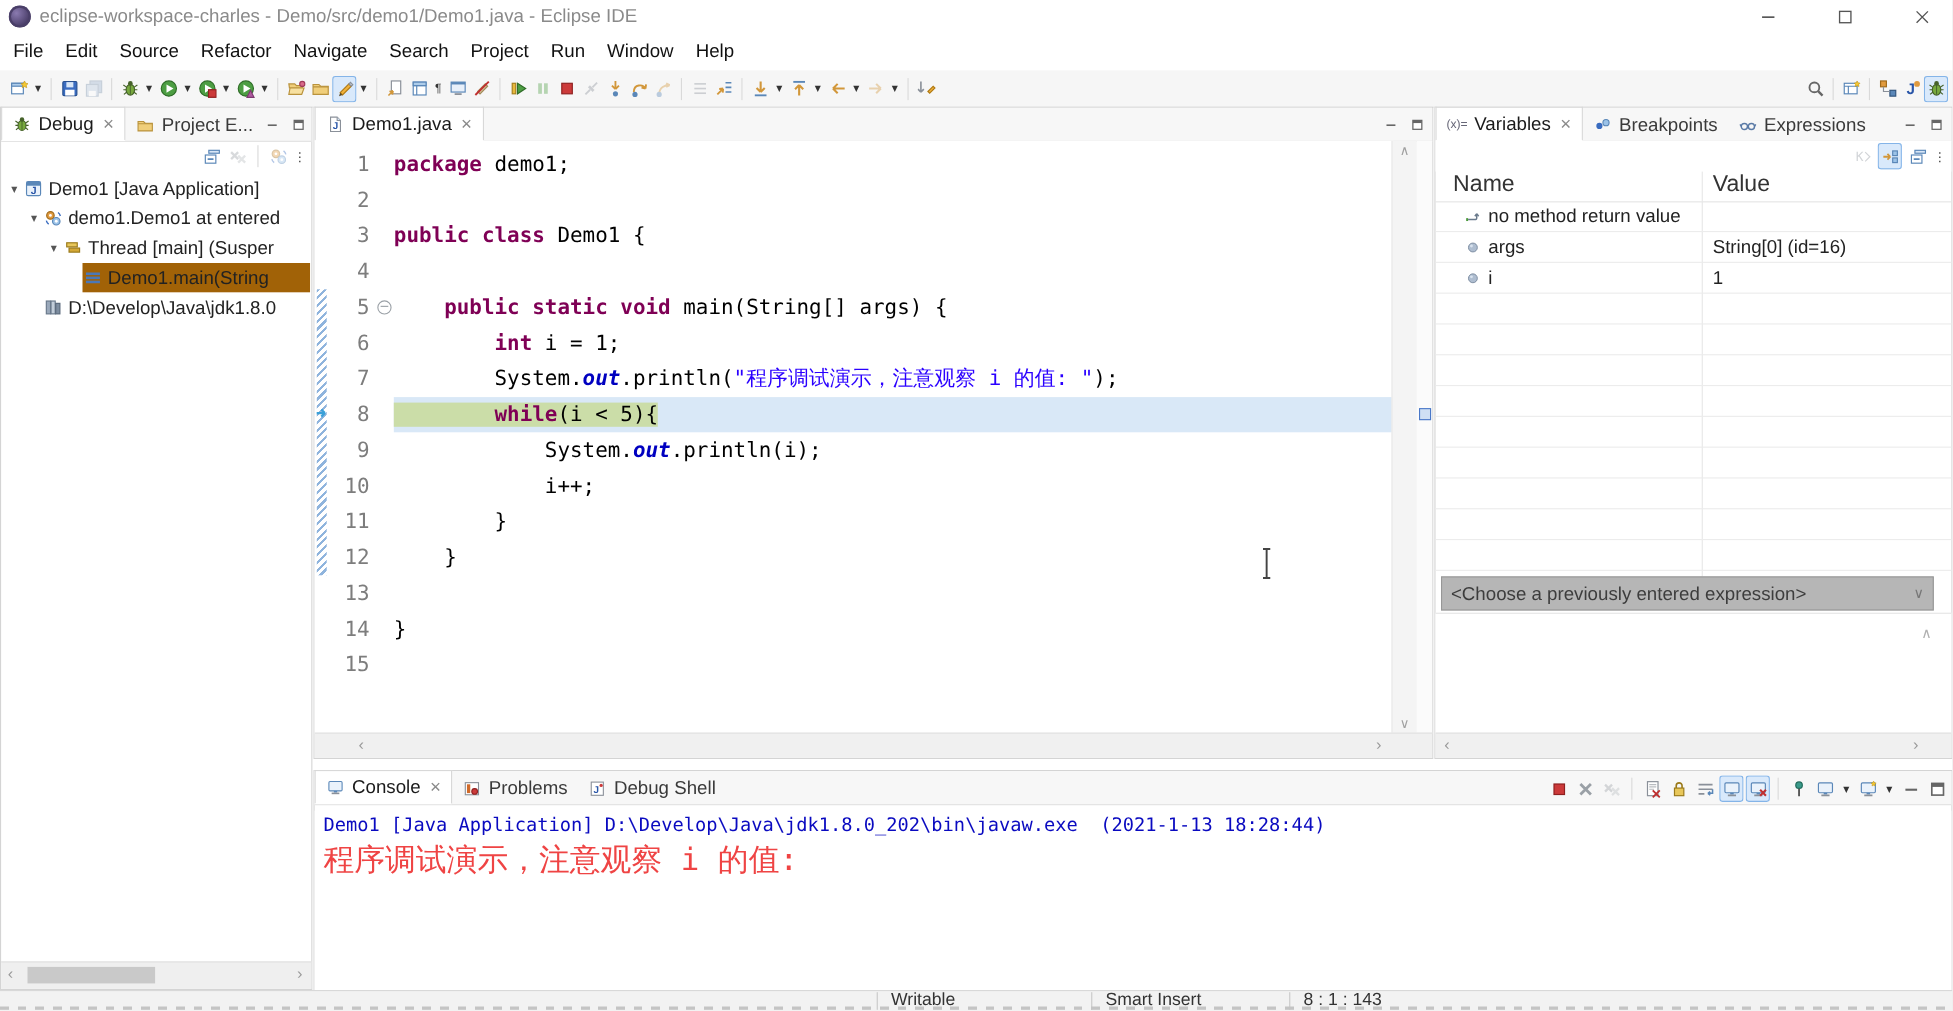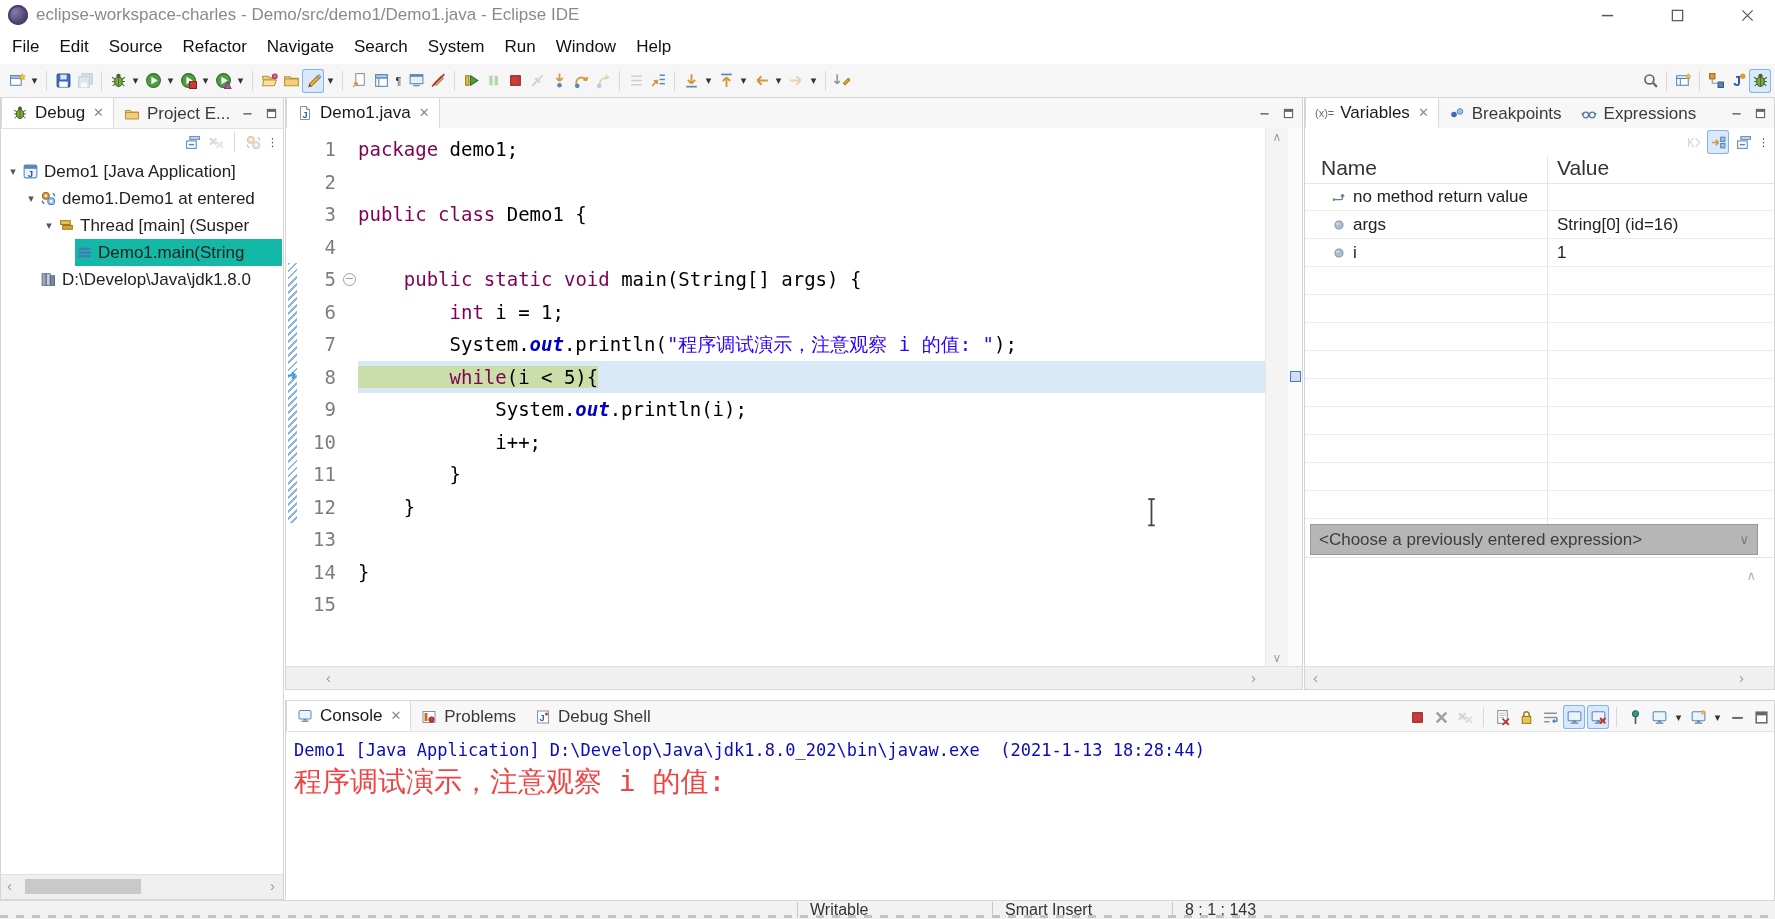--- a/index.html
+++ b/index.html
@@ -37,35 +37,35 @@
   .vtab.active{background:#fff;border:1px solid #d8d8d8;border-bottom:1px solid #fff;color:#1a1a1a;}
   .tabclose{font-size:13px;color:#8a8a8a;margin-left:2px;}
   .winbtns{margin-left:auto;display:flex;align-items:center;gap:8px;padding-right:6px;height:100%;}
   .winbtns .icn{width:16px;height:16px;} .winbtns .icn svg{width:13px;height:13px;}
   .minitb{display:flex;align-items:center;justify-content:flex-end;gap:2px;padding-right:4px;}
   
   #debugtree{position:absolute;left:0;top:60px;right:1px;}
   .trow{display:flex;align-items:center;height:27px;font-size:17px;white-space:nowrap;overflow:hidden;}
   .twist{width:16px;font-size:11px;color:#555;text-align:center;flex:0 0 auto;}
   .tsel{display:flex;align-items:center;gap:5px;flex:1;height:100%;overflow:hidden;}
-  .tsel.selected{background:#14b8a6;}
+  .tsel.selected{background:#a16207;}
   .trow .icn{width:18px;height:18px;}
   #lefthscroll{position:absolute;left:0;bottom:0;right:0;height:24px;background:#efefef;border-top:1px solid #e0e0e0;}
   .sarrow{position:absolute;color:#9a9a9a;font-size:15px;top:2px;}
   .thumb{position:absolute;left:24px;top:4px;width:116px;height:15px;background:#c9c9c9;}
   
   #edcontent{position:absolute;left:0;top:30px;width:981px;bottom:22px;background:#fff;overflow:hidden;}
   #codelines{position:relative;padding-top:5px;}
   .cline{display:flex;height:32.5px;line-height:32.5px;margin-left:14px;font-family:"DejaVu Sans Mono",monospace;font-size:19px;}
   .ln{width:36px;text-align:right;padding-right:5px;color:#7d7d7d;flex:0 0 auto;}
   .fold{width:17px;flex:0 0 auto;position:relative;}
   .fm{position:absolute;left:2px;top:10px;width:11px;height:11px;border:1px solid #9aa0a6;border-radius:50%;background:#fff;}
   .fm::after{content:"";position:absolute;left:2px;right:2px;top:4px;border-top:1px solid #9aa0a6;}
   .ctext{white-space:pre;flex:1;}
-  .k{color:#7f0055;font-weight:normal;} .s{color:#2a00ff;} .f{color:#0000c0;font-style:italic;font-weight:bold;} .p{color:#000;}
+  .k{color:#7f0055;font-weight:bold;} .s{color:#2a00ff;} .f{color:#0000c0;font-style:italic;font-weight:bold;} .p{color:#000;}
   .curblue{background:#d9e8f7;} .curgreen{background:#cbdda8;white-space:pre;}
   #hatch{position:absolute;left:2px;top:135px;width:9px;height:260px;
          background:repeating-linear-gradient(135deg,#8fb4dd 0 2px,#ffffff 2px 5px);}
   #iparrow{position:absolute;left:0;top:240px;width:15px;height:16px;}
   #edvscroll{position:absolute;right:14px;top:30px;bottom:22px;width:22px;background:#f4f4f4;border-left:1px solid #e8e8e8;}
   #edvscroll .up{position:absolute;top:2px;left:0;right:0;text-align:center;color:#a0a0a0;font-size:12px;}
   #edvscroll .dn{position:absolute;bottom:2px;left:0;right:0;text-align:center;color:#a0a0a0;font-size:12px;}
   #oruler{position:absolute;right:0;top:30px;bottom:22px;width:14px;background:#fbfbfb;}
   #omark{position:absolute;left:2px;top:243px;width:9px;height:9px;border:1px solid #4a78c8;background:#cfe0f4;}
   .hscroll{position:absolute;left:0;right:0;bottom:0;height:22px;background:#f0f0f0;border-top:1px solid #e0e0e0;}
@@ -122,21 +122,21 @@
       </div>
   </div>
 
   <div id="menubar">
       <span class="menuitem">File</span>
       <span class="menuitem">Edit</span>
       <span class="menuitem">Source</span>
       <span class="menuitem">Refactor</span>
       <span class="menuitem">Navigate</span>
       <span class="menuitem">Search</span>
-      <span class="menuitem">System</span>
+      <span class="menuitem">Project</span>
       <span class="menuitem">Run</span>
       <span class="menuitem">Window</span>
       <span class="menuitem">Help</span>
     </div>
 
   <div id="toolbar">
       <span class="icn">
         <svg viewBox="0 0 16 16">
           <rect x="1.5" y="3.5" width="10" height="9" fill="#fff" stroke="#5a87b8"></rect>
           <rect x="1.5" y="3.5" width="10" height="2.5" fill="#aecdea" stroke="#5a87b8"></rect>

